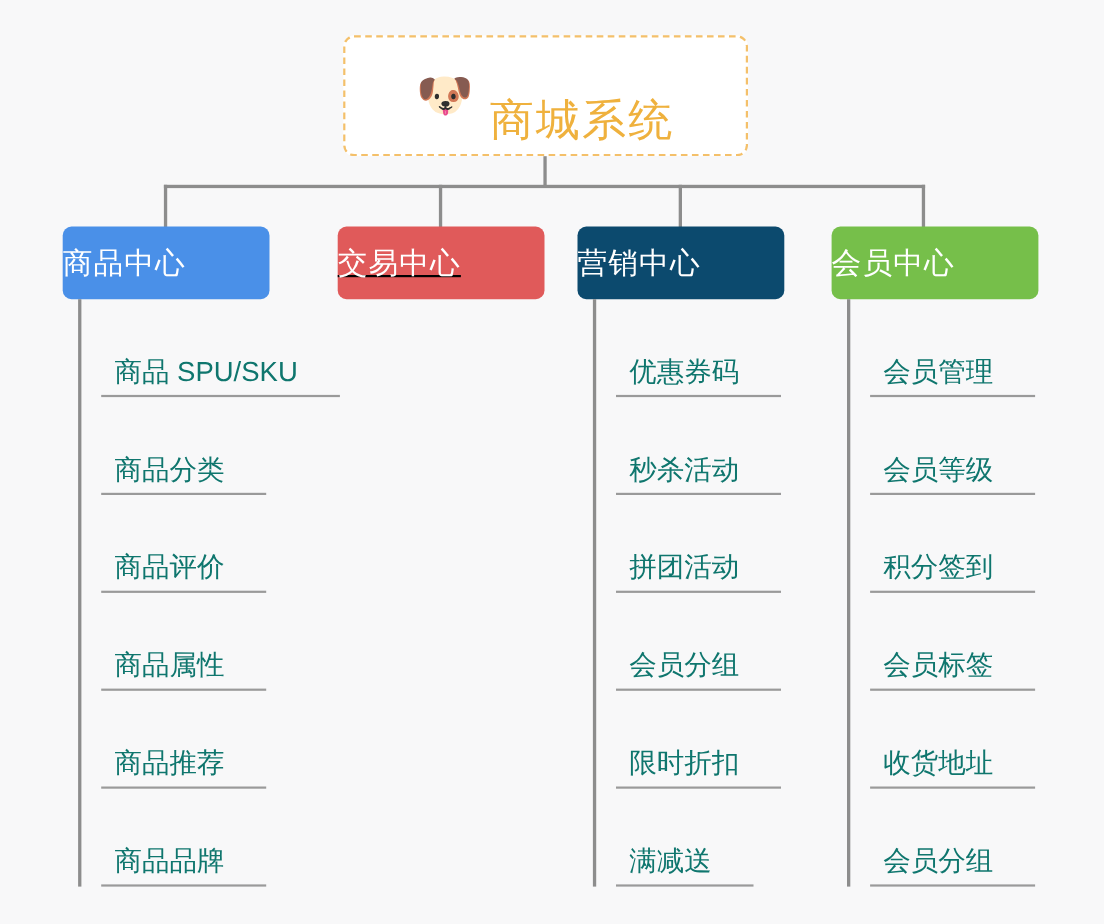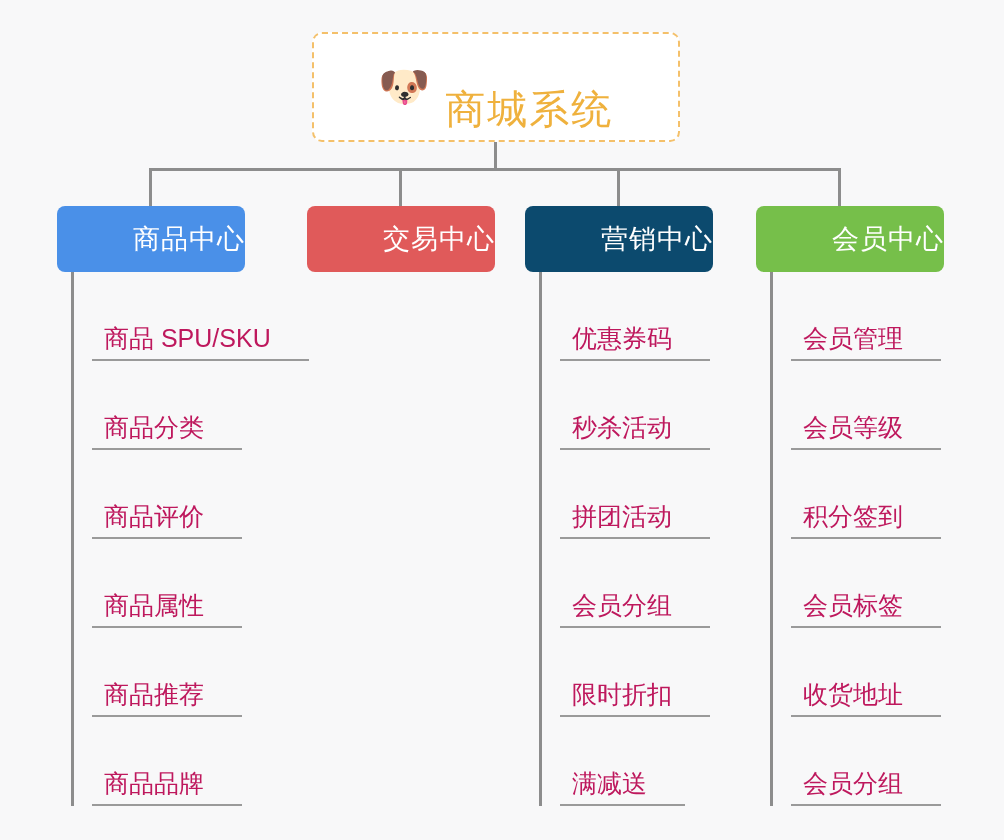--- a/index.html
+++ b/index.html
@@ -75,32 +75,32 @@
   .drop-1 { left: 399px; }
   .drop-2 { left: 617px; }
   .drop-3 { left: 838px; }
 
   
   .column {
     position: absolute;
     top: 206px;
   }
   .col-0 { left: 57px;  width: 188px; }
-  .col-1 { left: 307px; width: 188px; }
+  .col-1 { left: 307px; width: 188px; text-decoration: underline; }
   .col-2 { left: 525px; width: 188px; }
   .col-3 { left: 756px; width: 188px; }
 
   .cat-header {
     width: 100%;
     height: 66px;
     border-radius: 8px;
     box-sizing: border-box;
     display: flex;
     align-items: center;
-    justify-content: flex-end;
+    justify-content: flex-start;
     color: #ffffff;
     font-size: 27px;
     letter-spacing: 1px;
     white-space: nowrap;
   }
 
   
   .items {
     position: relative;
     margin-left: 14px;
@@ -110,21 +110,21 @@
   .item {
     position: relative;
     height: 89px;
     display: flex;
     align-items: flex-end;
     padding-left: 30px;
     box-sizing: border-box;
   }
   .item-label {
     font-size: 25px;
-    color: #be185d;
+    color: #0f766e;
     white-space: nowrap;
     line-height: 1.15;
     padding-bottom: 6px;
     border-bottom: 2px solid #9a9a9a;
     
     padding-right: 38px;
     margin-left: -12px;
     padding-left: 12px;
   }
 </style>

